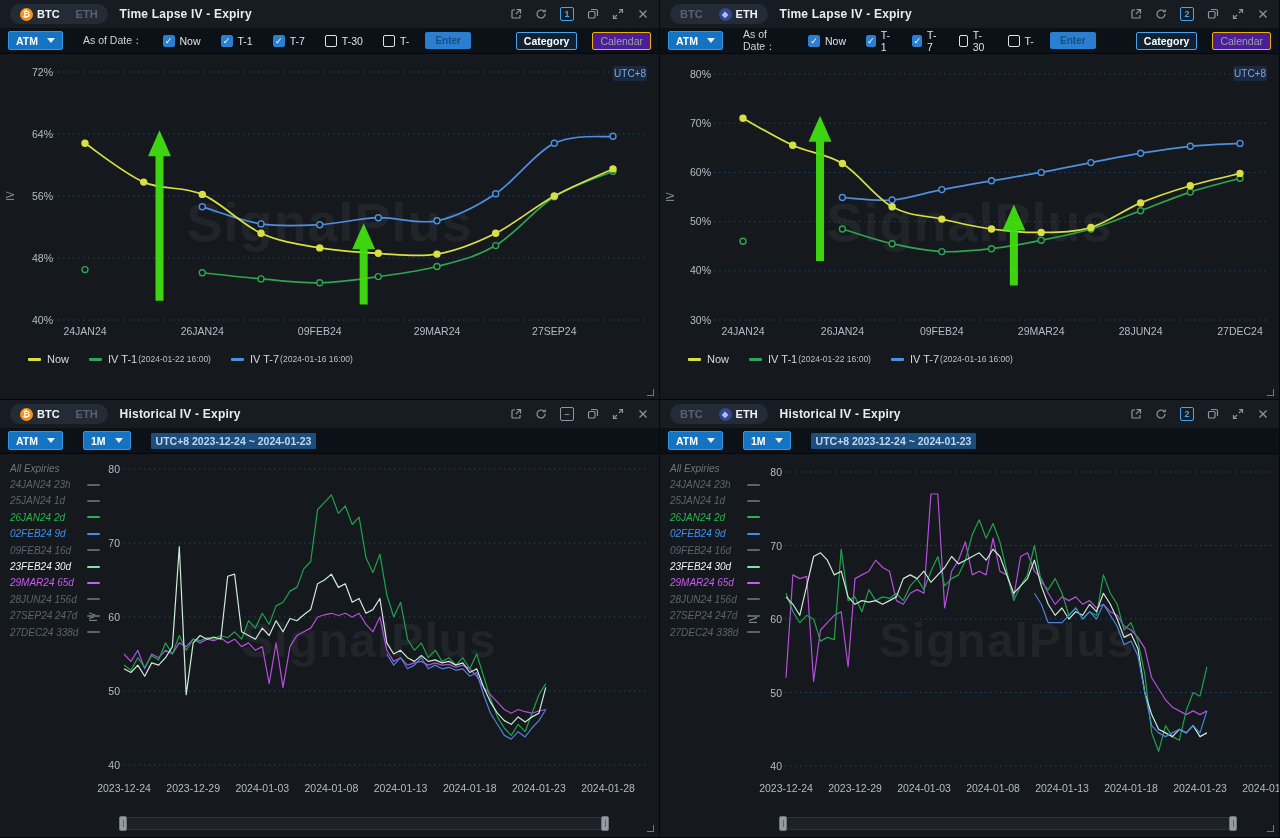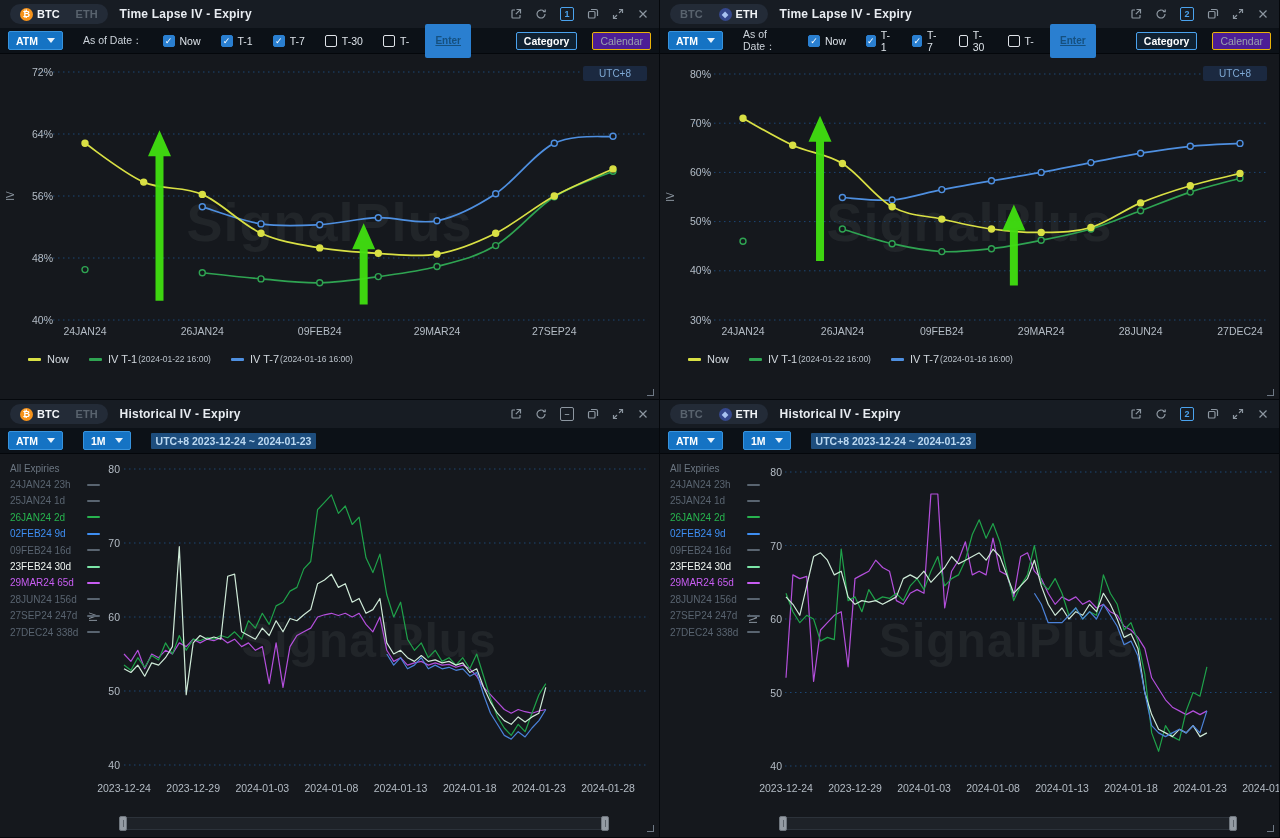--- a/index.html
+++ b/index.html
@@ -23,43 +23,43 @@
   .badge.none { border-color:#8d97a1; color:#8d97a1; }
 
   
   .filters { height:26px; background:#0c1117; display:flex; align-items:center; padding:0 8px; gap:20px; border-bottom:1px solid #04070b; }
   .select { background:#1573c4; border:1px solid #3793dd; border-radius:2px; height:19px; padding:0 7px; display:inline-flex; gap:9px; align-items:center; color:#fff; font-weight:700; font-size:10.5px; }
   .caret { width:0; height:0; border-left:4px solid transparent; border-right:4px solid transparent; border-top:5px solid #e9f2fa; }
   .flbl { color:#ccd3da; font-size:10.5px; }
   .cb { display:inline-flex; gap:5px; align-items:center; font-size:10.5px; color:#dde3e9; }
   .cb-box { width:12px; height:12px; border:1px solid #dfe3e8; border-radius:2px; background:transparent; display:inline-flex; align-items:center; justify-content:center; color:#fff; font-size:9px; }
   .cb-box.on { background:#2a7fd0; border-color:#2a7fd0; }
-  .enter-box { background:#2a7fd0; color:#15507f; font-size:10px; font-weight:700; height:34px; min-width:46px; border-radius:2px; display:inline-flex; align-items:center; justify-content:center; margin-left:-4px;text-decoration:underline; }
+  .enter-box { background:#2a7fd0; color:#15507f; font-size:10px; font-weight:700; height:17px; min-width:46px; border-radius:2px; display:inline-flex; align-items:center; justify-content:center; margin-left:-4px; }
   .spacer { flex:1; }
   .btn { height:18px; display:inline-flex; align-items:center; padding:0 7px; font-size:10.5px; border-radius:2px; }
   .btn-cat { border:1px solid #4ba3ee; color:#fff; font-weight:700; background:rgba(40,110,170,.18); }
   .btn-cal { border:1px solid #eab308; color:#99a3ad; background:#4c1d95; margin-left:-5px; }
   .drange { background:#1d4d7d; color:#bcd9f2; font-size:10.5px; font-weight:700; padding:2px 5px; border-radius:1px; }
 
   
   .chart-wrap { position:relative; height:346px; }
   .chart-wrap svg, .hbody svg { position:absolute; inset:0; }
   .watermark { position:absolute; top:50%; left:50%; transform:translate(-50%,-58%); font-size:54px; font-weight:700; color:rgba(199,208,217,0.07); letter-spacing:1px; z-index:0; white-space:nowrap; }
   .hbody .watermark { font-size:48px; left:56%; }
-  .utc-badge { position:absolute; top:12px; right:12px; background:#1b2940; color:#7fa9d4; font-size:10px; padding:2px 16px; border-radius:2px; z-index:2; }
+  .utc-badge { position:absolute; top:12px; right:12px; background:#1b2940; color:#7fa9d4; font-size:10px; padding:2px 1px; border-radius:2px; z-index:2; }
   .legend { position:absolute; left:28px; top:299px; display:flex; gap:20px; font-size:11px; color:#d3d9df; z-index:2; align-items:center; }
   .leg { display:inline-flex; align-items:center; }
   .leg-dash { width:13px; height:3px; border-radius:1px; margin-right:6px; }
   .leg small { font-size:8.5px; color:#bac2ca; margin-left:1px; }
   .rcorner { position:absolute; right:5px; bottom:4px; width:7px; height:7px; border-right:1.5px solid #6f7985; border-bottom:1.5px solid #6f7985; z-index:3; }
 
   
   .hbody { position:relative; height:382px; }
   .sb { position:absolute; left:0; top:6px; width:105px; z-index:2; padding-left:10px; }
-  .sb-item { display:flex; justify-content:space-between; align-items:center; height:16.4px; padding-right:5px; font-size:10px; cursor:pointer; }
+  .sb-item { display:flex; justify-content:space-between; align-items:center; height:16.4px; padding-right:5px; font-size:10px; cursor:pointer;font-style:italic; }
   .sb-dash { width:13px; height:2px; border-radius:1px; flex:0 0 auto; }
   .hscroll { position:absolute; left:119px; bottom:6px; height:13px; background:#1e2228; border:1px solid #2c323a; border-radius:3px; z-index:2; }
   .hs-handle { position:absolute; top:-2px; width:8px; height:15px; background:#949ba3; border-radius:2px; border:1px solid #6e757d; }
   .hs-handle::after { content:""; position:absolute; left:3px; top:3px; bottom:3px; width:1px; background:#5c636b; }
   .hs-l { left:-1px; } .hs-r { right:-1px; }
 
   svg text { font-family:"Liberation Sans", sans-serif; fill:#b4bcc5; font-size:10.5px; }
   svg .grid { stroke:#1c4674; stroke-width:1; stroke-dasharray:1.5 3.5; }
   svg .ivlab { fill:#8d97a2; font-size:10px; }
 </style>

